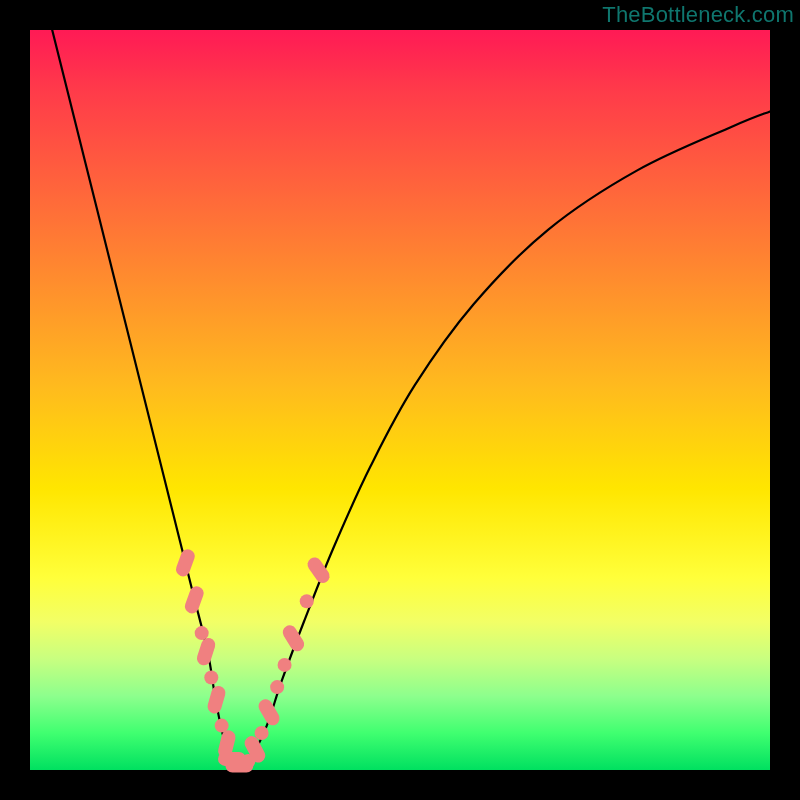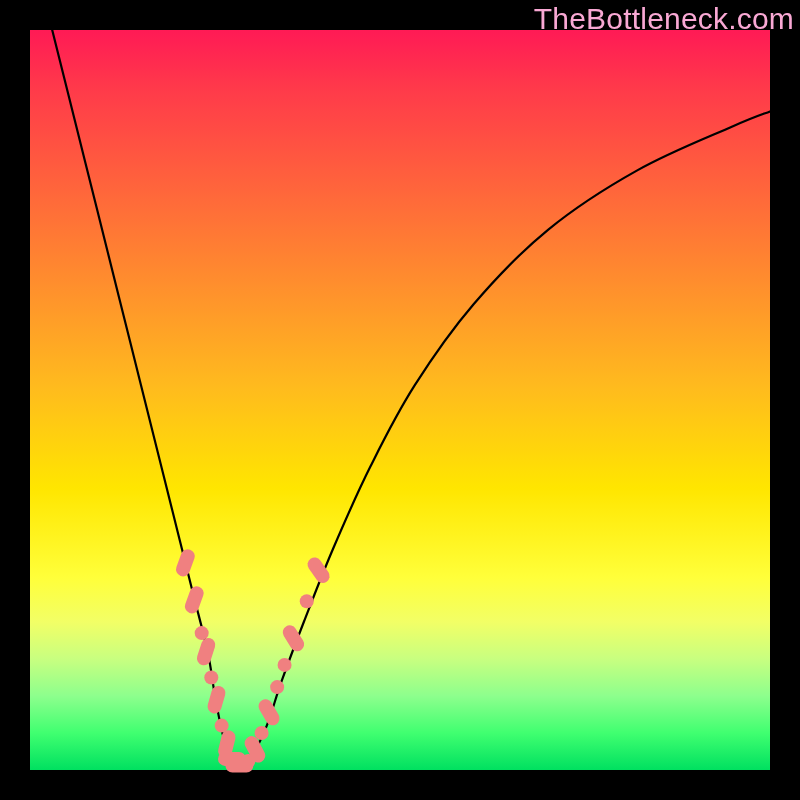--- a/index.html
+++ b/index.html
@@ -30,22 +30,22 @@
       #c8ff80 85%,
       #8dff8d 90%,
       #40ff70 95%,
       #00e060 100%
     );
   }
   .watermark {
     position: absolute;
     top: 2px;
     right: 6px;
-    color: #f9a8d4;
-    font-size: 30px;
+    color: #0f766e;
+    font-size: 22px;
     font-weight: 500;
     letter-spacing: 0.2px;
     user-select: none;
   }
   svg.plot {
     position: absolute;
     left: 0;
     top: 0;
     width: 740px;
     height: 740px;

